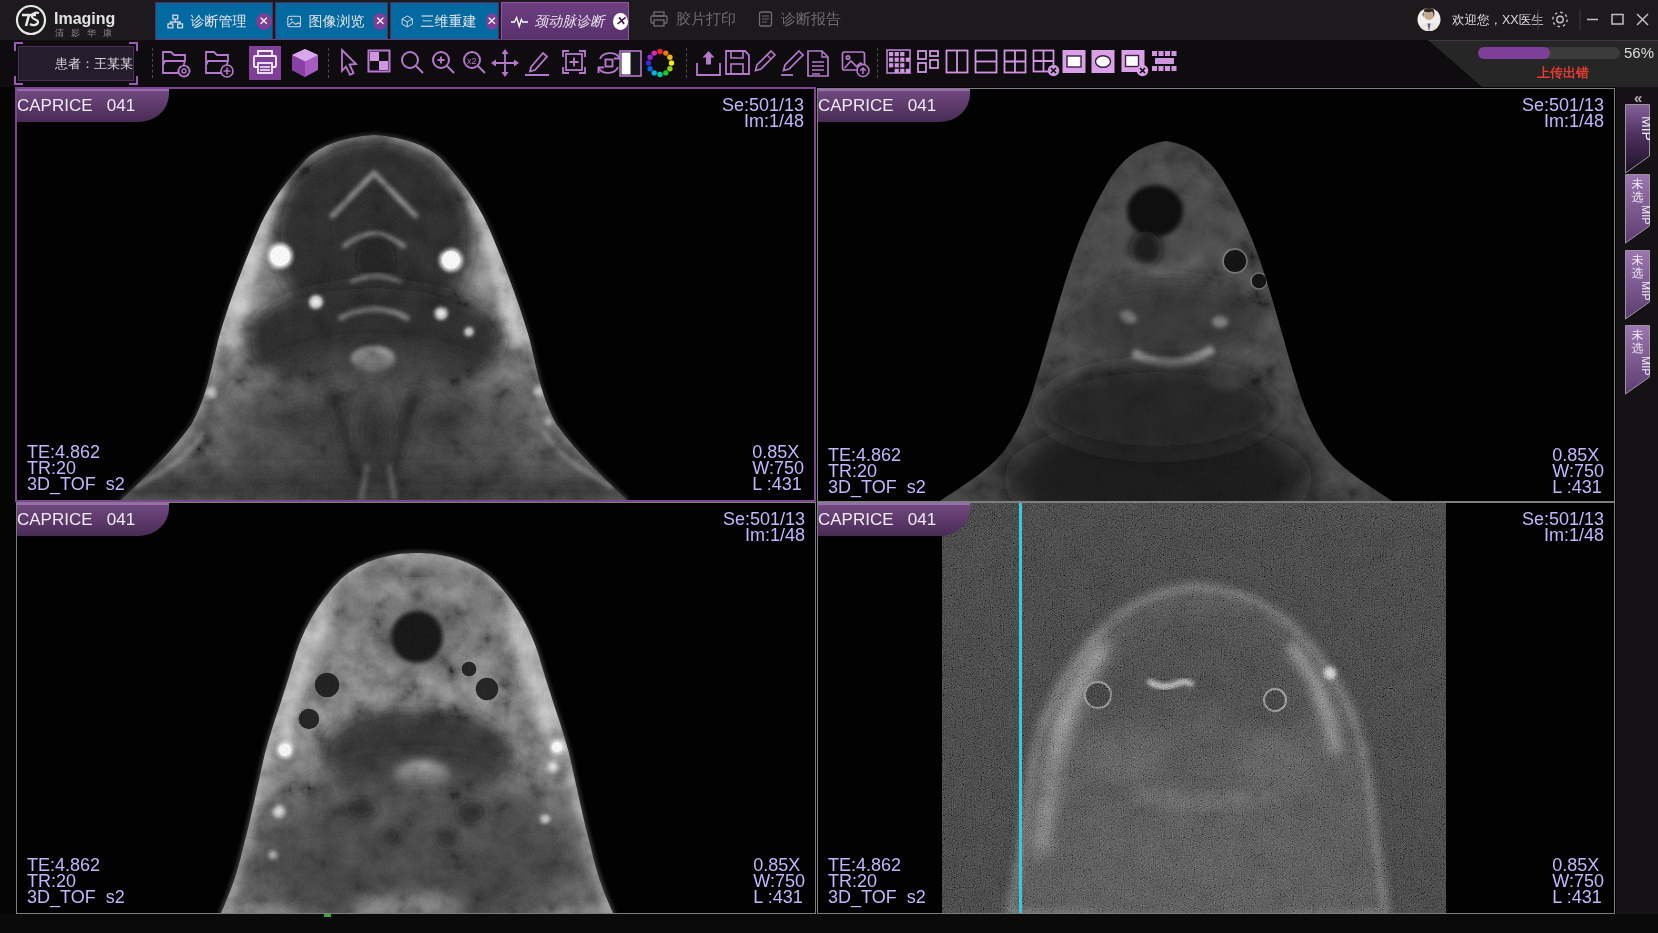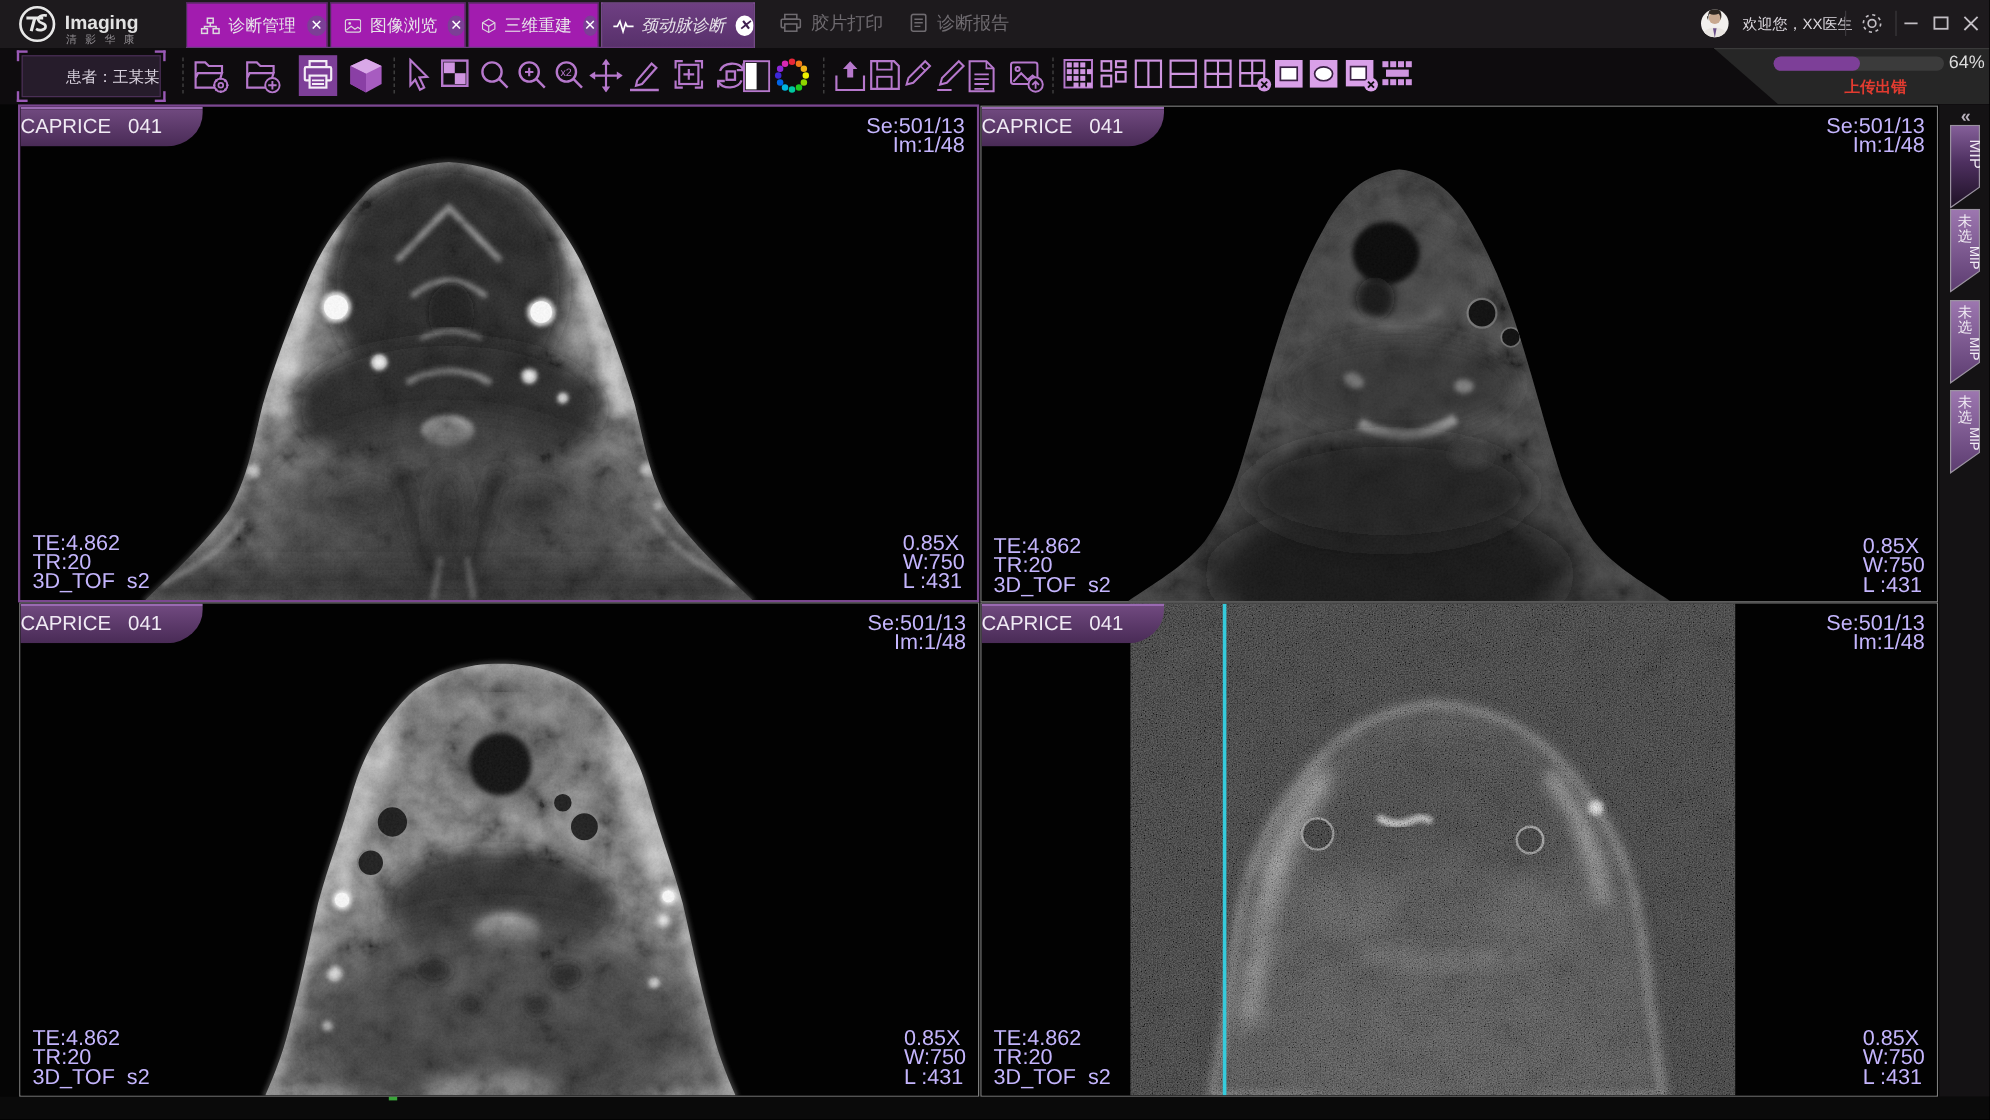--- a/index.html
+++ b/index.html
@@ -5,21 +5,21 @@
 * { margin:0; padding:0; box-sizing:border-box; }
 html,body { width:1658px; height:933px; background:#000; overflow:hidden;
   font-family:"Liberation Sans", sans-serif; }
 #app { position:relative; width:1658px; height:933px; background:#050505; }
 
 
 #titlebar { position:absolute; left:0; top:0; width:1658px; height:40px;
   background:#1d1a1d; }
 #logo { position:absolute; left:14px; top:4px; }
 #tabs { position:absolute; left:155px; top:2px; height:38px; }
-.tab { position:absolute; top:0; height:38px; background:#a21caf;
+.tab { position:absolute; top:0; height:38px; background:#0369a1;
   border:1px solid #4f2f5e; border-bottom:none; color:#e8e4ea; font-size:14px;
   display:flex; align-items:center; white-space:nowrap; overflow:hidden; }
 .tab.active { background:linear-gradient(#6e3f82,#57306a); border-color:#8a55a2;font-style:italic; }
 .tabx { display:inline-block; width:17px; height:17px; border-radius:50%;
   background:#7c3f96; color:#fff; font-size:12px; line-height:17px; text-align:center;
   margin-left:9px; }
 .tab.active .tabx { background:#fff; color:#402050; font-weight:bold; }
 .dimtab { position:absolute; top:0; height:38px; color:#6f6b70; font-size:15px;
   display:flex; align-items:center; white-space:nowrap; }
 #winctl { position:absolute; right:0; top:0; height:40px; color:#e5e5e5; }
@@ -414,21 +414,21 @@
             <rect x="7.5" y="17" width="5" height="5"></rect>
             <rect x="14" y="17" width="5" height="5"></rect>
             <rect x="20.5" y="17" width="5" height="5"></rect>
         </g>
       </svg>
     </div>
     <div id="progpanel"></div>
     <div id="pbar">
         <div id="pfill"></div>
       </div>
-    <div id="ppct">64%</div>
+    <div id="ppct">56%</div>
     <div id="perr">上传出错</div>
   </div>
   <svg width="0" height="0" style="position:absolute;">
     <defs>
       <filter id="b2" x="-50%" y="-50%" width="200%" height="200%">
           <feGaussianBlur stdDeviation="2"></feGaussianBlur>
         </filter>
       <filter id="b4" x="-50%" y="-50%" width="200%" height="200%">
           <feGaussianBlur stdDeviation="4"></feGaussianBlur>
         </filter>

